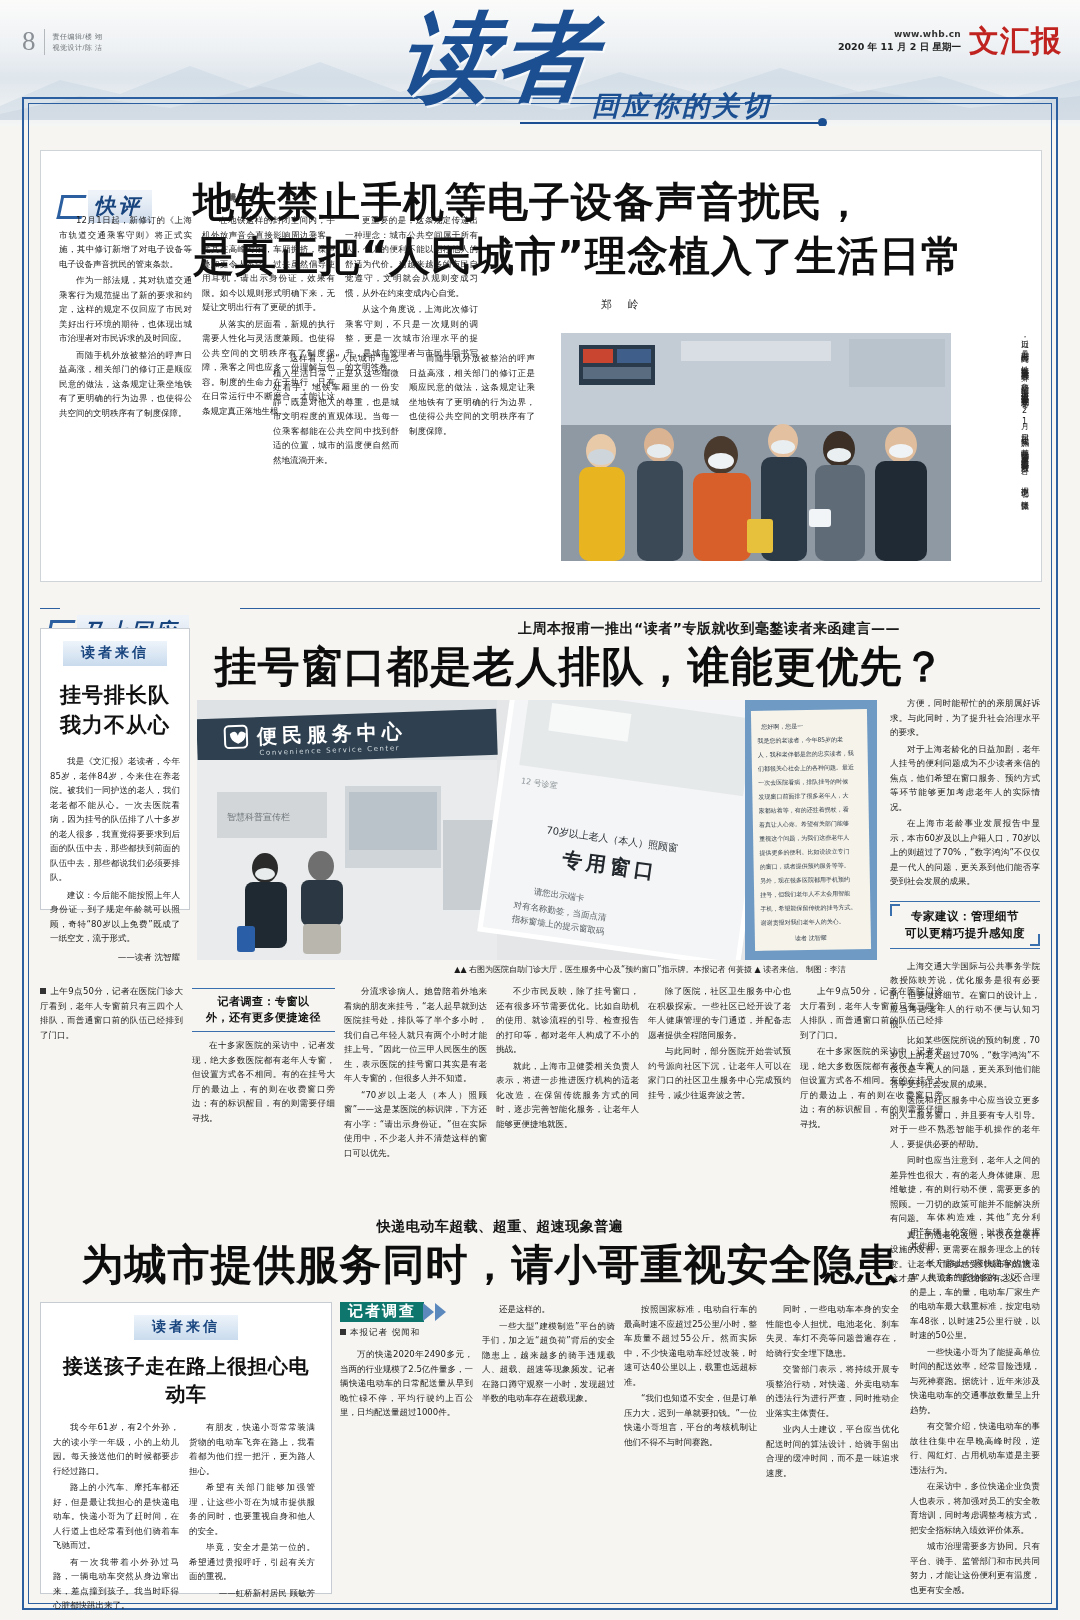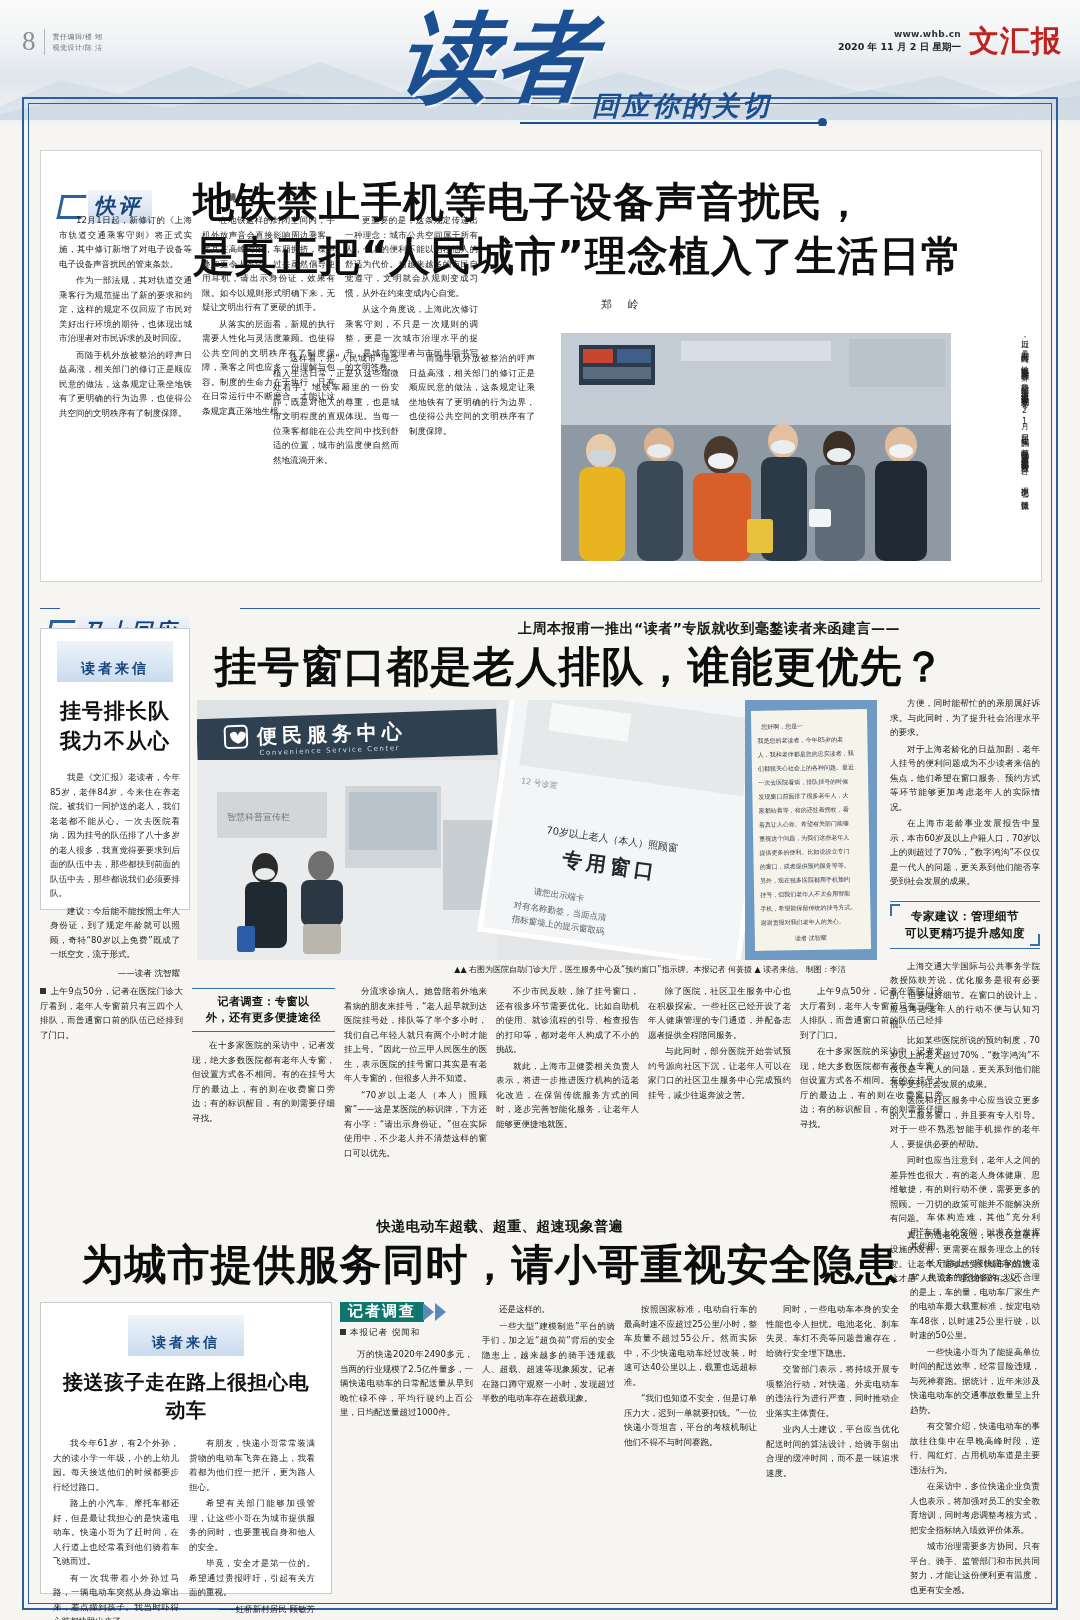--- a/index.html
+++ b/index.html
@@ -186,25 +186,25 @@
     position: absolute; left: 160px; top: 50px; width: 760px; text-align: center;
     font-family: "Liberation Serif", serif; font-weight: bold;
     font-size: 42px; line-height: 50px; color: #0d0d0d; letter-spacing: 1px;
   }
 
   .letterbox {
     position: absolute; left: 0px; top: 36px; width: 148px; height: 280px;
     border: 1px solid #c6ccd2; background: #fff;
   }
   .lb-tag {
-    margin: 12px auto 0; width: 116px; text-align: center;
+    margin: 12px auto 0; width: 104px; text-align: center;
     font-family: "DejaVu Sans", sans-serif; font-weight: bold;
     font-size: 14px; color: #19457f; letter-spacing: 3px;
     background: linear-gradient(180deg,#eef4fa 0%,#c9dbee 100%);
-    padding: 19px 0 4px;
+    padding: 3px 0 4px;
   }
   .lb-title {
     margin: 14px 10px 0; text-align: center;
     font-family: "Liberation Serif", serif; font-weight: bold;
     font-size: 21px; line-height: 30px; color: #111; letter-spacing: 1px;
   }
   .lb-body {
     margin: 14px 9px 0;
     font-size: 8.5px; line-height: 14.5px; color: #1c1c1c;
     text-align: justify;

